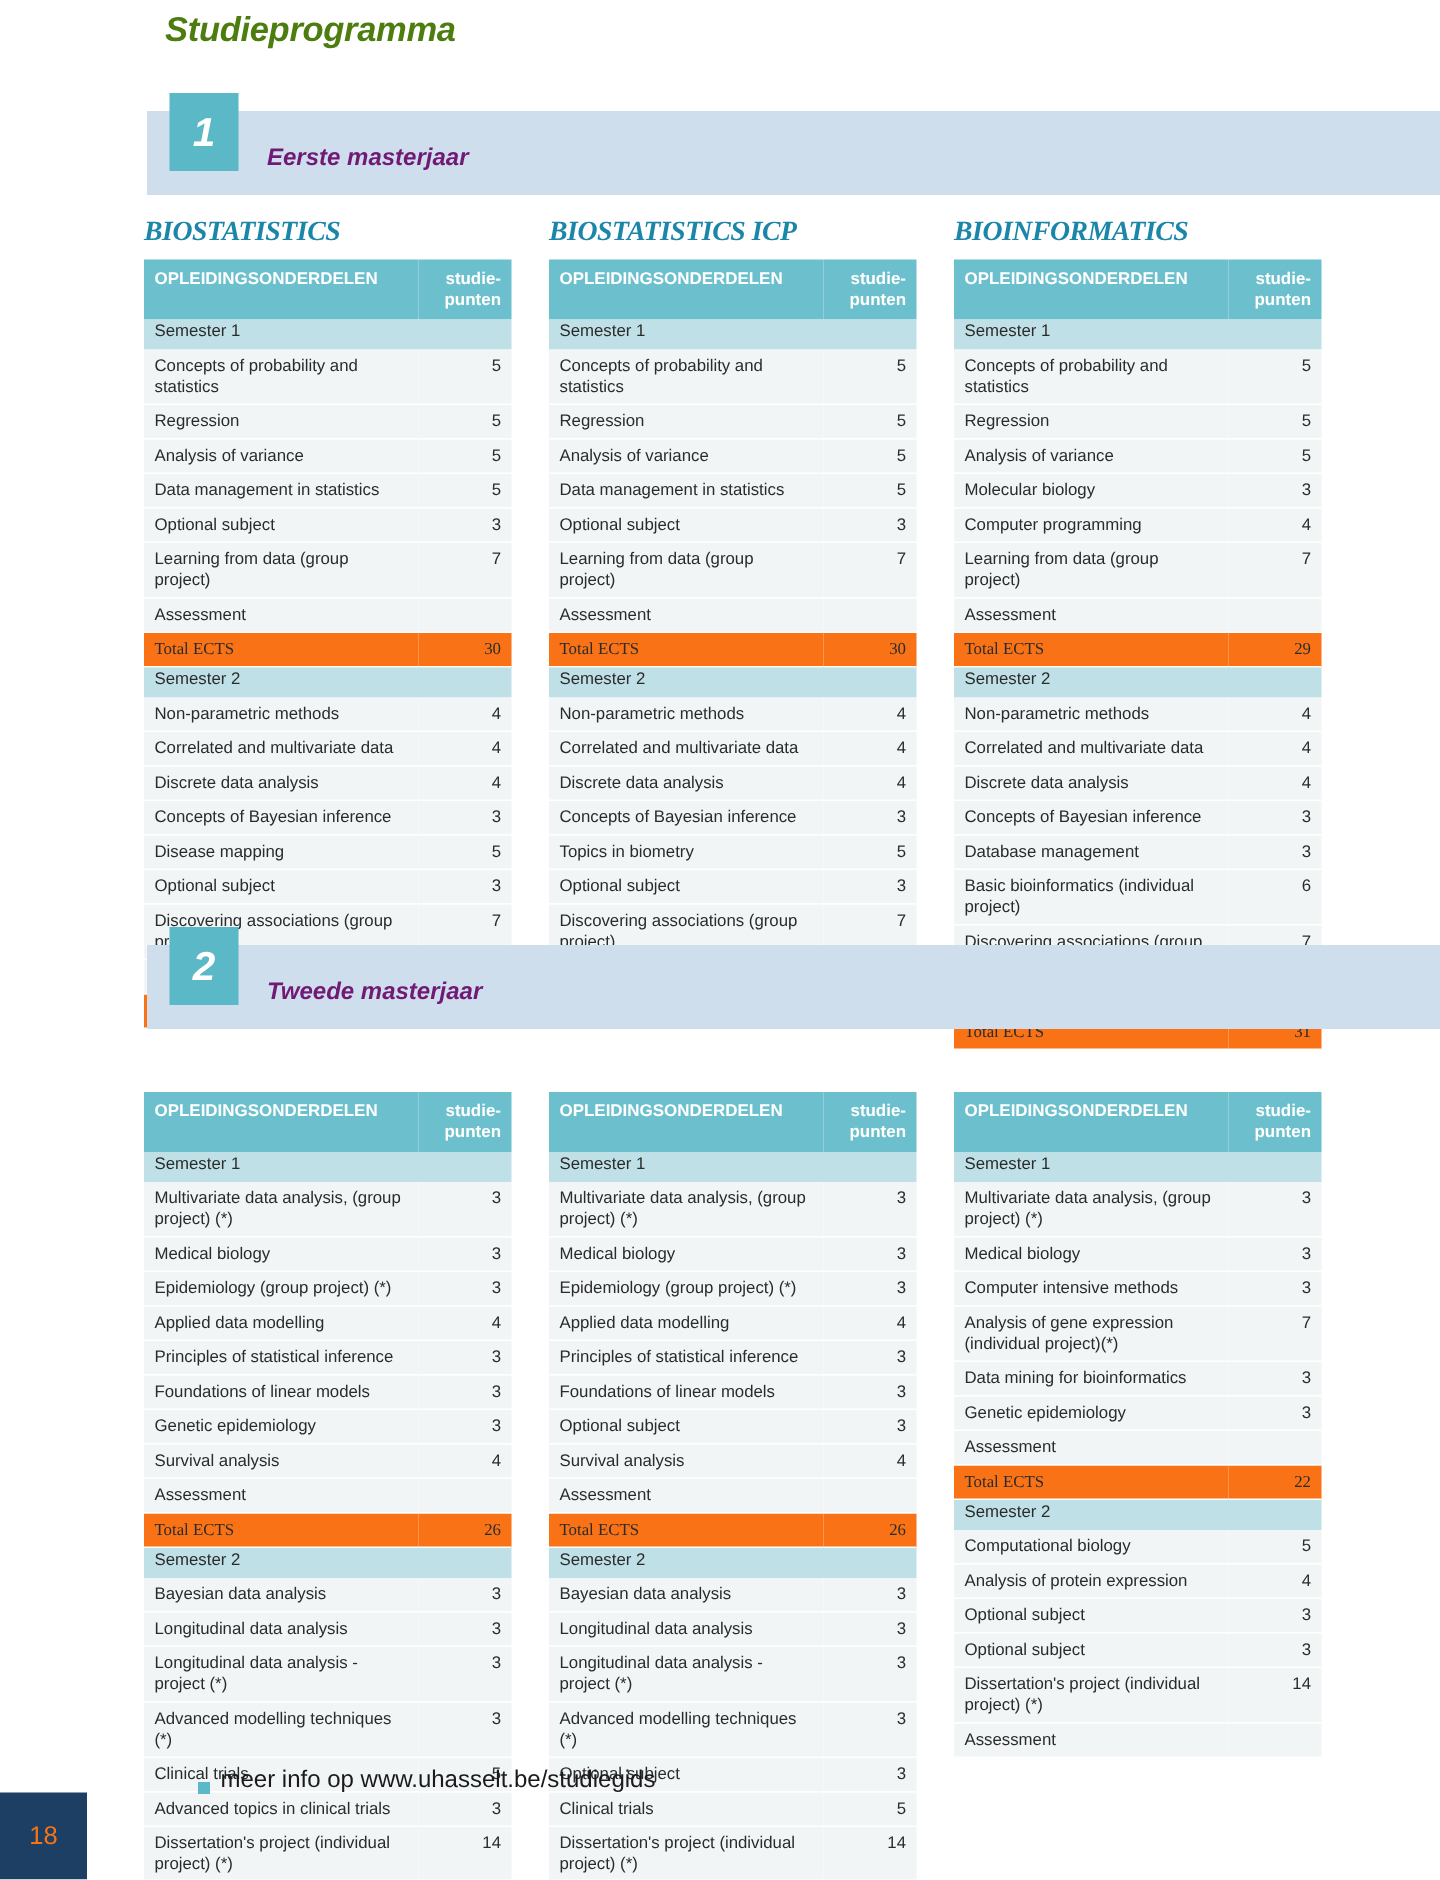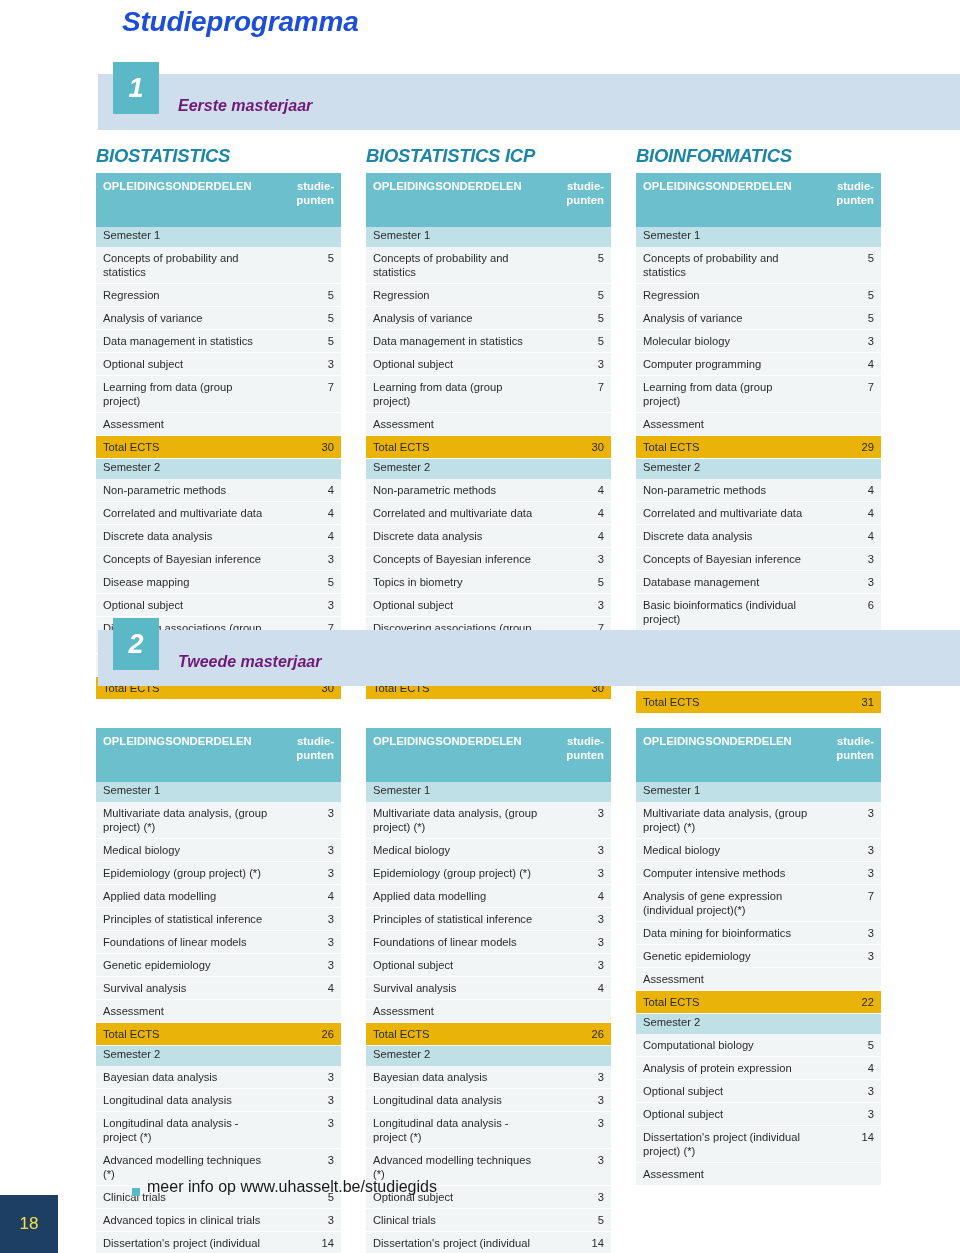--- a/index.html
+++ b/index.html
@@ -11,26 +11,26 @@
     height: 1253px;
     background: #ffffff;
     font-family: "Liberation Sans", sans-serif;
     position: relative;
     overflow: hidden;
   }
 
   
   .page-title {
     position: absolute;
-    left: 122px;
+    left: 110px;
     top: 6px;
-    font-size: 28px;
+    font-size: 23px;
     font-style: italic;
     font-weight: bold;
-    color: #1d4ed8;
+    color: #4d7c0f;
     letter-spacing: -0.2px;
   }
 
   
   .year-band {
     position: absolute;
     background: #cfdeec;
     left: 98px;
     right: 0;
     height: 56px;
@@ -83,20 +83,21 @@
 
   .col-title {
     font-size: 18.5px;
     font-weight: bold;
     font-style: italic;
     color: #1b86a8;
     margin-bottom: 6px;
     letter-spacing: -0.3px;
     height: 22px;
     white-space: nowrap;
+    font-family: Liberation Serif, serif;
   }
   .col-title.blank { visibility: hidden; }
 
   table.prog {
     border-collapse: collapse;
     width: 100%;
     table-layout: fixed;
   }
   table.prog td {
     padding: 4px 7px 4px 7px;
@@ -104,40 +105,41 @@
     color: #2b2b2b;
     vertical-align: top;
     line-height: 1.25;
   }
   tr.thead td {
     background: #6cc0cd;
     color: #ffffff;
     font-size: 11.3px;
     font-weight: bold;
     padding-top: 6px;
-    padding-bottom: 20px;
+    padding-bottom: 6px;
   }
   tr.thead td.num {
     text-align: right;
     width: 48px;
     white-space: normal;
   }
   tr.sem td {
     background: #bfe0e6;
     color: #2b2b2b;
     font-size: 11.2px;
     padding-top: 1px;
     padding-bottom: 5px;
   }
   tr.course td, tr.assess td, tr.total td {
     background: #f1f5f6;
     border-bottom: 1px solid #ffffff;
   }
   tr.total td {
-    background: #eab308;
+    background: #f97316;
+    font-family: Liberation Serif, serif;
   }
   tr.course td.num, tr.total td.num {
     text-align: right;
     width: 48px;
   }
   tr.assess td.num { text-align: right; }
   td.hl { color: #2f9fb5; margin-top: 45px; }
   tr.total td.name { color: #2b2b2b; }
 
   
@@ -158,21 +160,21 @@
     background: #5bb8c6;
     display: inline-block;
   }
   .page-number {
     position: absolute;
     left: 0;
     top: 1195px;
     width: 58px;
     height: 58px;
     background: #1c3f63;
-    color: #fde047;
+    color: #f97316;
     font-size: 17px;
     text-align: center;
     line-height: 58px;
   }
 </style>
 </head>
 <body>
 
 <div class="page-title">Studieprogramma</div>
 

